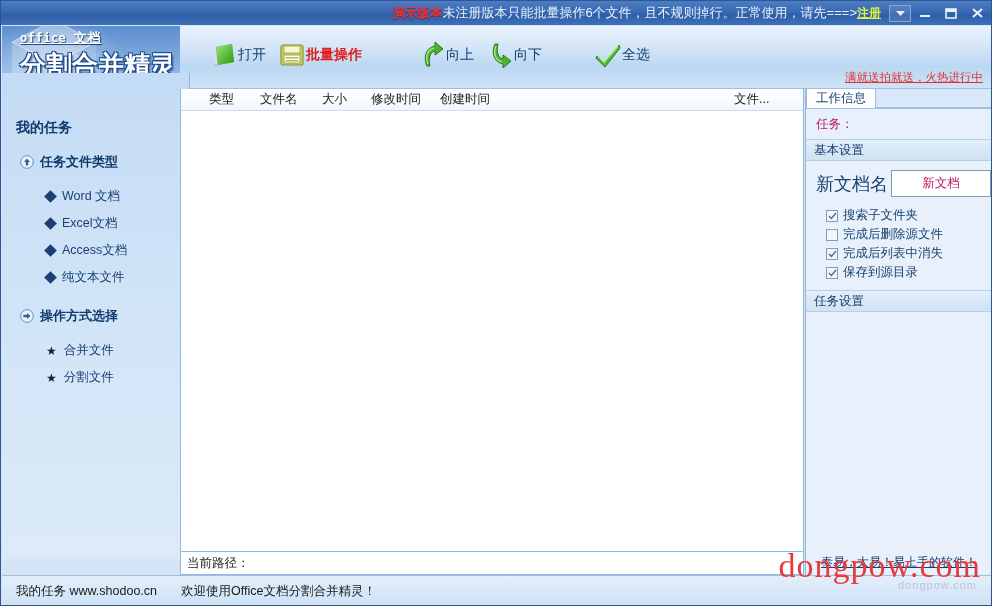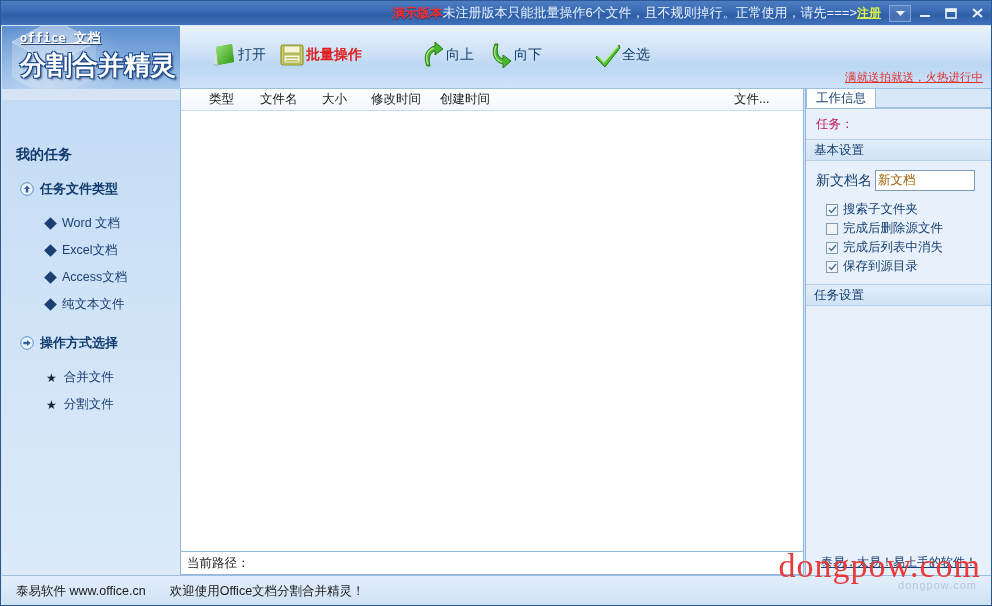--- a/index.html
+++ b/index.html
@@ -94,21 +94,21 @@
   .tb-gap-c { width: 40px; }
   .ico { width: 28px; height: 28px; display: block; }
   #promo {
     position: absolute; right: 8px; bottom: 3px;
     font-size: 11.5px; color: #e03030; text-decoration: underline;
     cursor: pointer; white-space: nowrap;
   }
 
   
   #sidebar {
-    position: absolute; left: 1px; top: 99px; width: 188px; height: 486px;
+    position: absolute; left: 1px; top: 72px; width: 188px; height: 486px;
     background: linear-gradient(to bottom, #c3dbf4 0%, #cfe3f7 40%, #dceaf9 100%);
     border-right: 1px solid #8fb4dd;
     padding-top: 46px;
   }
   .sb-title {
     font-size: 14px; font-weight: bold; color: #123c6e;
     padding-left: 14px; margin-bottom: 16px;
   }
   .sb-group {
     display: flex; align-items: center; gap: 6px;
@@ -167,25 +167,26 @@
   #task-label { font-size: 12.5px; color: #be185d; }
   .section-head {
     height: 22px; display: flex; align-items: center; padding-left: 8px;
     font-size: 12.5px; color: #16406f;
     background: linear-gradient(to bottom, #e2eefb 0%, #d0e2f4 100%);
     border-top: 1px solid #b7d0ea; border-bottom: 1px solid #b7d0ea;
     cursor: pointer;
   }
   #basic-body { padding: 9px 0 8px 0; }
   #docname-row { display: flex; align-items: center; padding-left: 10px; margin-bottom: 9px; }
-  #docname-label { font-size: 14px; color: #16406f; margin-right: 3px; }
+  #docname-label { font-size: 18px; color: #16406f; margin-right: 3px; }
   #docname-input {
-    width: 100px; height: 21px; font-size: 12.5px; color: #a16207;
+    width: 100px; height: 27px; font-size: 12.5px; color: #be185d;
     border: 1px solid #7f9db9; background: #ffffff; padding: 0 2px;
     font-family: "Liberation Sans", sans-serif;
+    text-align: center;
   }
   .cb-row { display: flex; align-items: center; gap: 5px; padding-left: 20px; height: 19px; cursor: pointer; }
   .cb {
     width: 12px; height: 12px; border: 1px solid #7f9db9; background: #f2f6fb;
     display: flex; align-items: center; justify-content: center; flex: 0 0 auto;
   }
   .cb svg { display: block; }
   .cb-label { font-size: 12.5px; color: #16406f; }
   #slogan {
     position: absolute; left: 0; bottom: 4px; width: 186px; text-align: center;
@@ -446,20 +447,20 @@
     </div>
 
     <div class="section-head">
       <span>任务设置</span>
     </div>
 
     <div id="slogan">泰易，太易！易上手的软件！</div>
   </div>
 
   <div id="statusbar">
-    <span id="sb-brand">泰易软件 www.office.cn</span>
+    <span id="sb-brand">我的任务 www.shodoo.cn</span>
     <span id="sb-welcome">欢迎使用Office文档分割合并精灵！</span>
   </div>
 
   <div id="watermark">dongpow.com</div>
   <div id="watermark-sub">dongpow.com</div>
 
 </div>
 
 </body></html>

